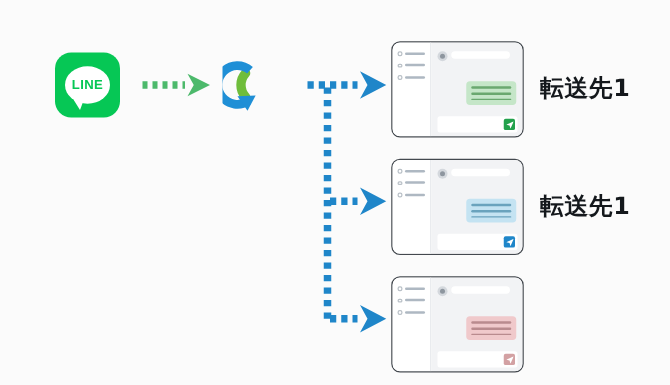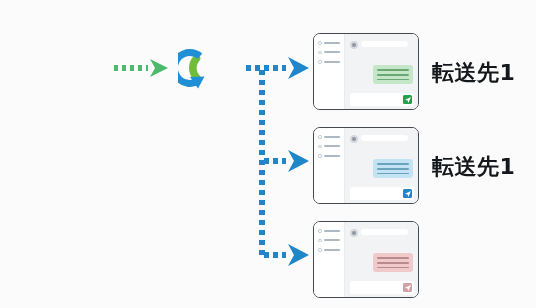--- a/index.html
+++ b/index.html
@@ -222,34 +222,39 @@
   .c3 .bubble-out { background: #f0c9cb; }
   .c3 .bubble-out .ln { background: #b98b8e; }
   .c3 .send-btn { background: #d3a1a3; }
 
   
   .dest-label {
     position: absolute;
     left: 432px;
     font-family: "DejaVu Sans", "Liberation Sans", sans-serif;
     font-weight: 700;
-    font-size: 22px;
+    font-size: 19px;
     color: #14181c;
     letter-spacing: 0.5px;
     white-space: nowrap;
   }
   .dest-label.l1 { top: 58px; }
   .dest-label.l2 { top: 152px; }
   .dest-label.l3 { top: 246px; }
 </style>
 </head>
 <body>
 
 <div id="canvas">
 
+  <div id="line-icon">
+    <div class="bubble">
+      <span class="wordmark">LINE</span>
+    </div>
+  </div>
 
   <div id="sync-icon">
     <svg width="56" height="56" viewBox="0 0 56 56">
 
       <path d="M18.5 18.5 A 14 14 0 0 0 18.5 37.5" fill="none" stroke="#6fbd3b" stroke-width="7.5" stroke-linecap="round"></path>
 
       <path d="M20.5 40.8 A 15.5 15.5 0 1 1 22.0 16.2" fill="none" stroke="#1f8fd6" stroke-width="7" stroke-linecap="butt"></path>
 
       <path d="M12.0 37.0 L 26.5 36.4 L 20.0 48.5 Z" fill="#1f8fd6"></path>
     </svg>

